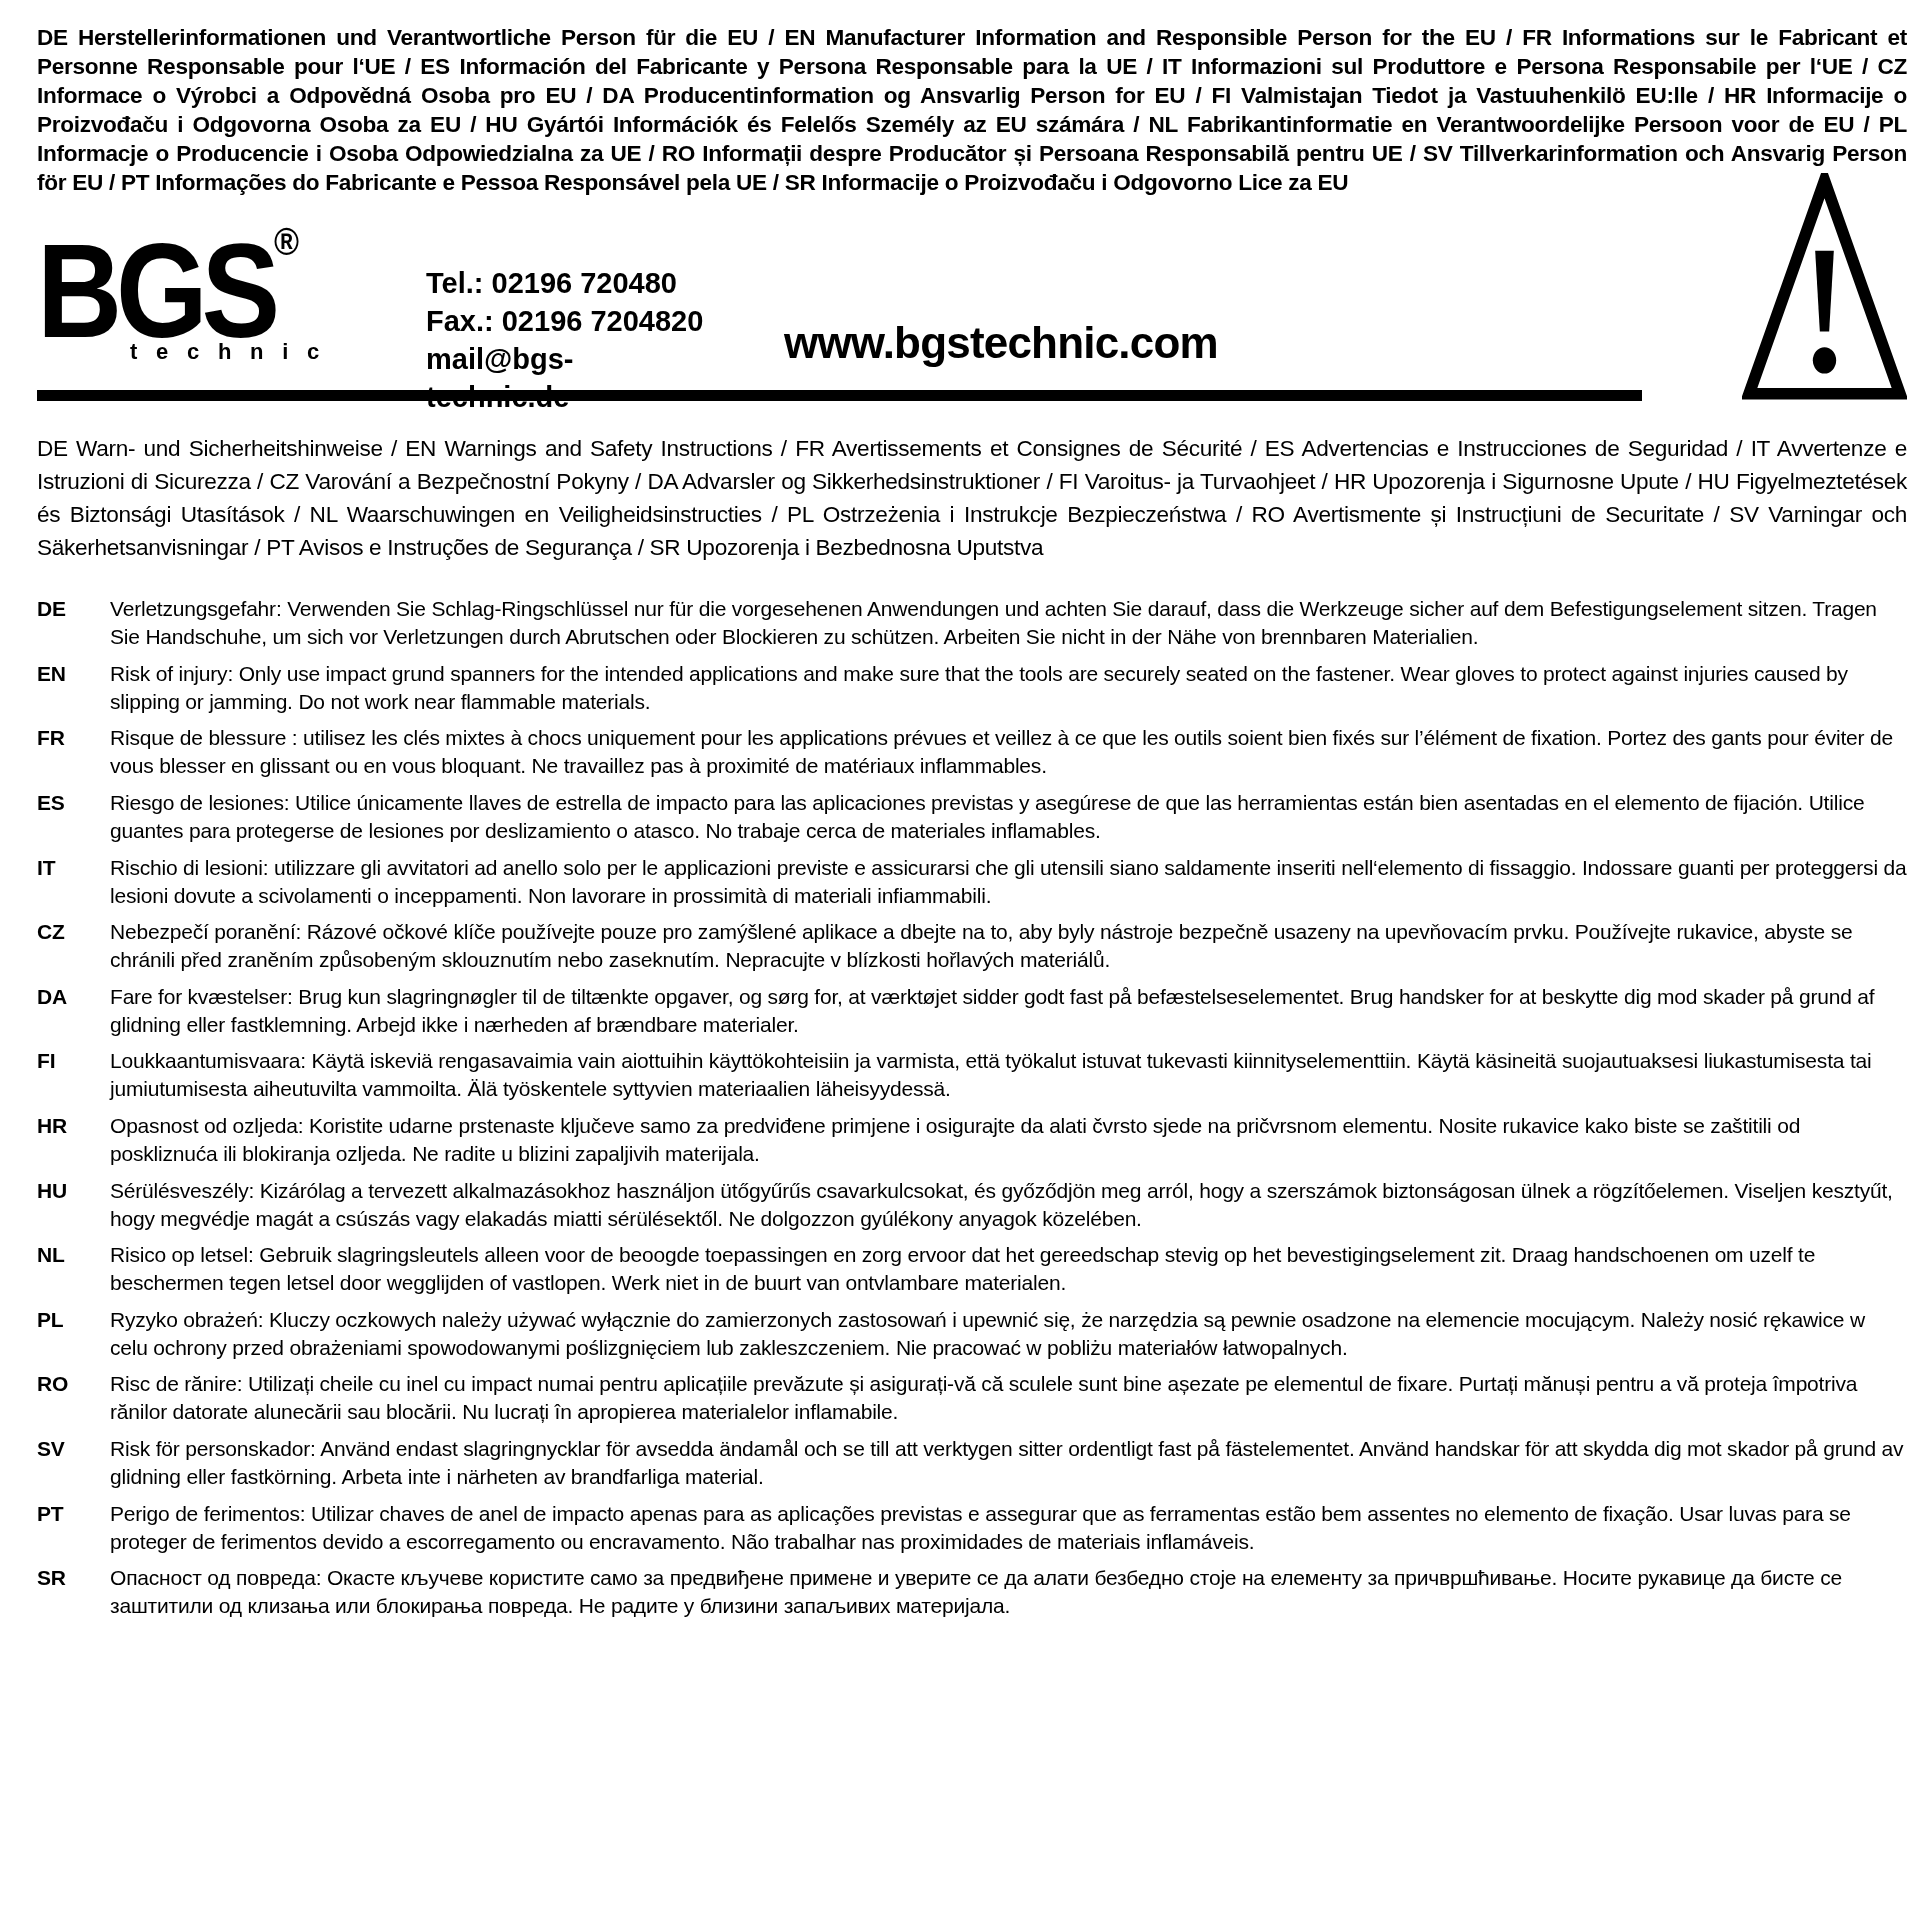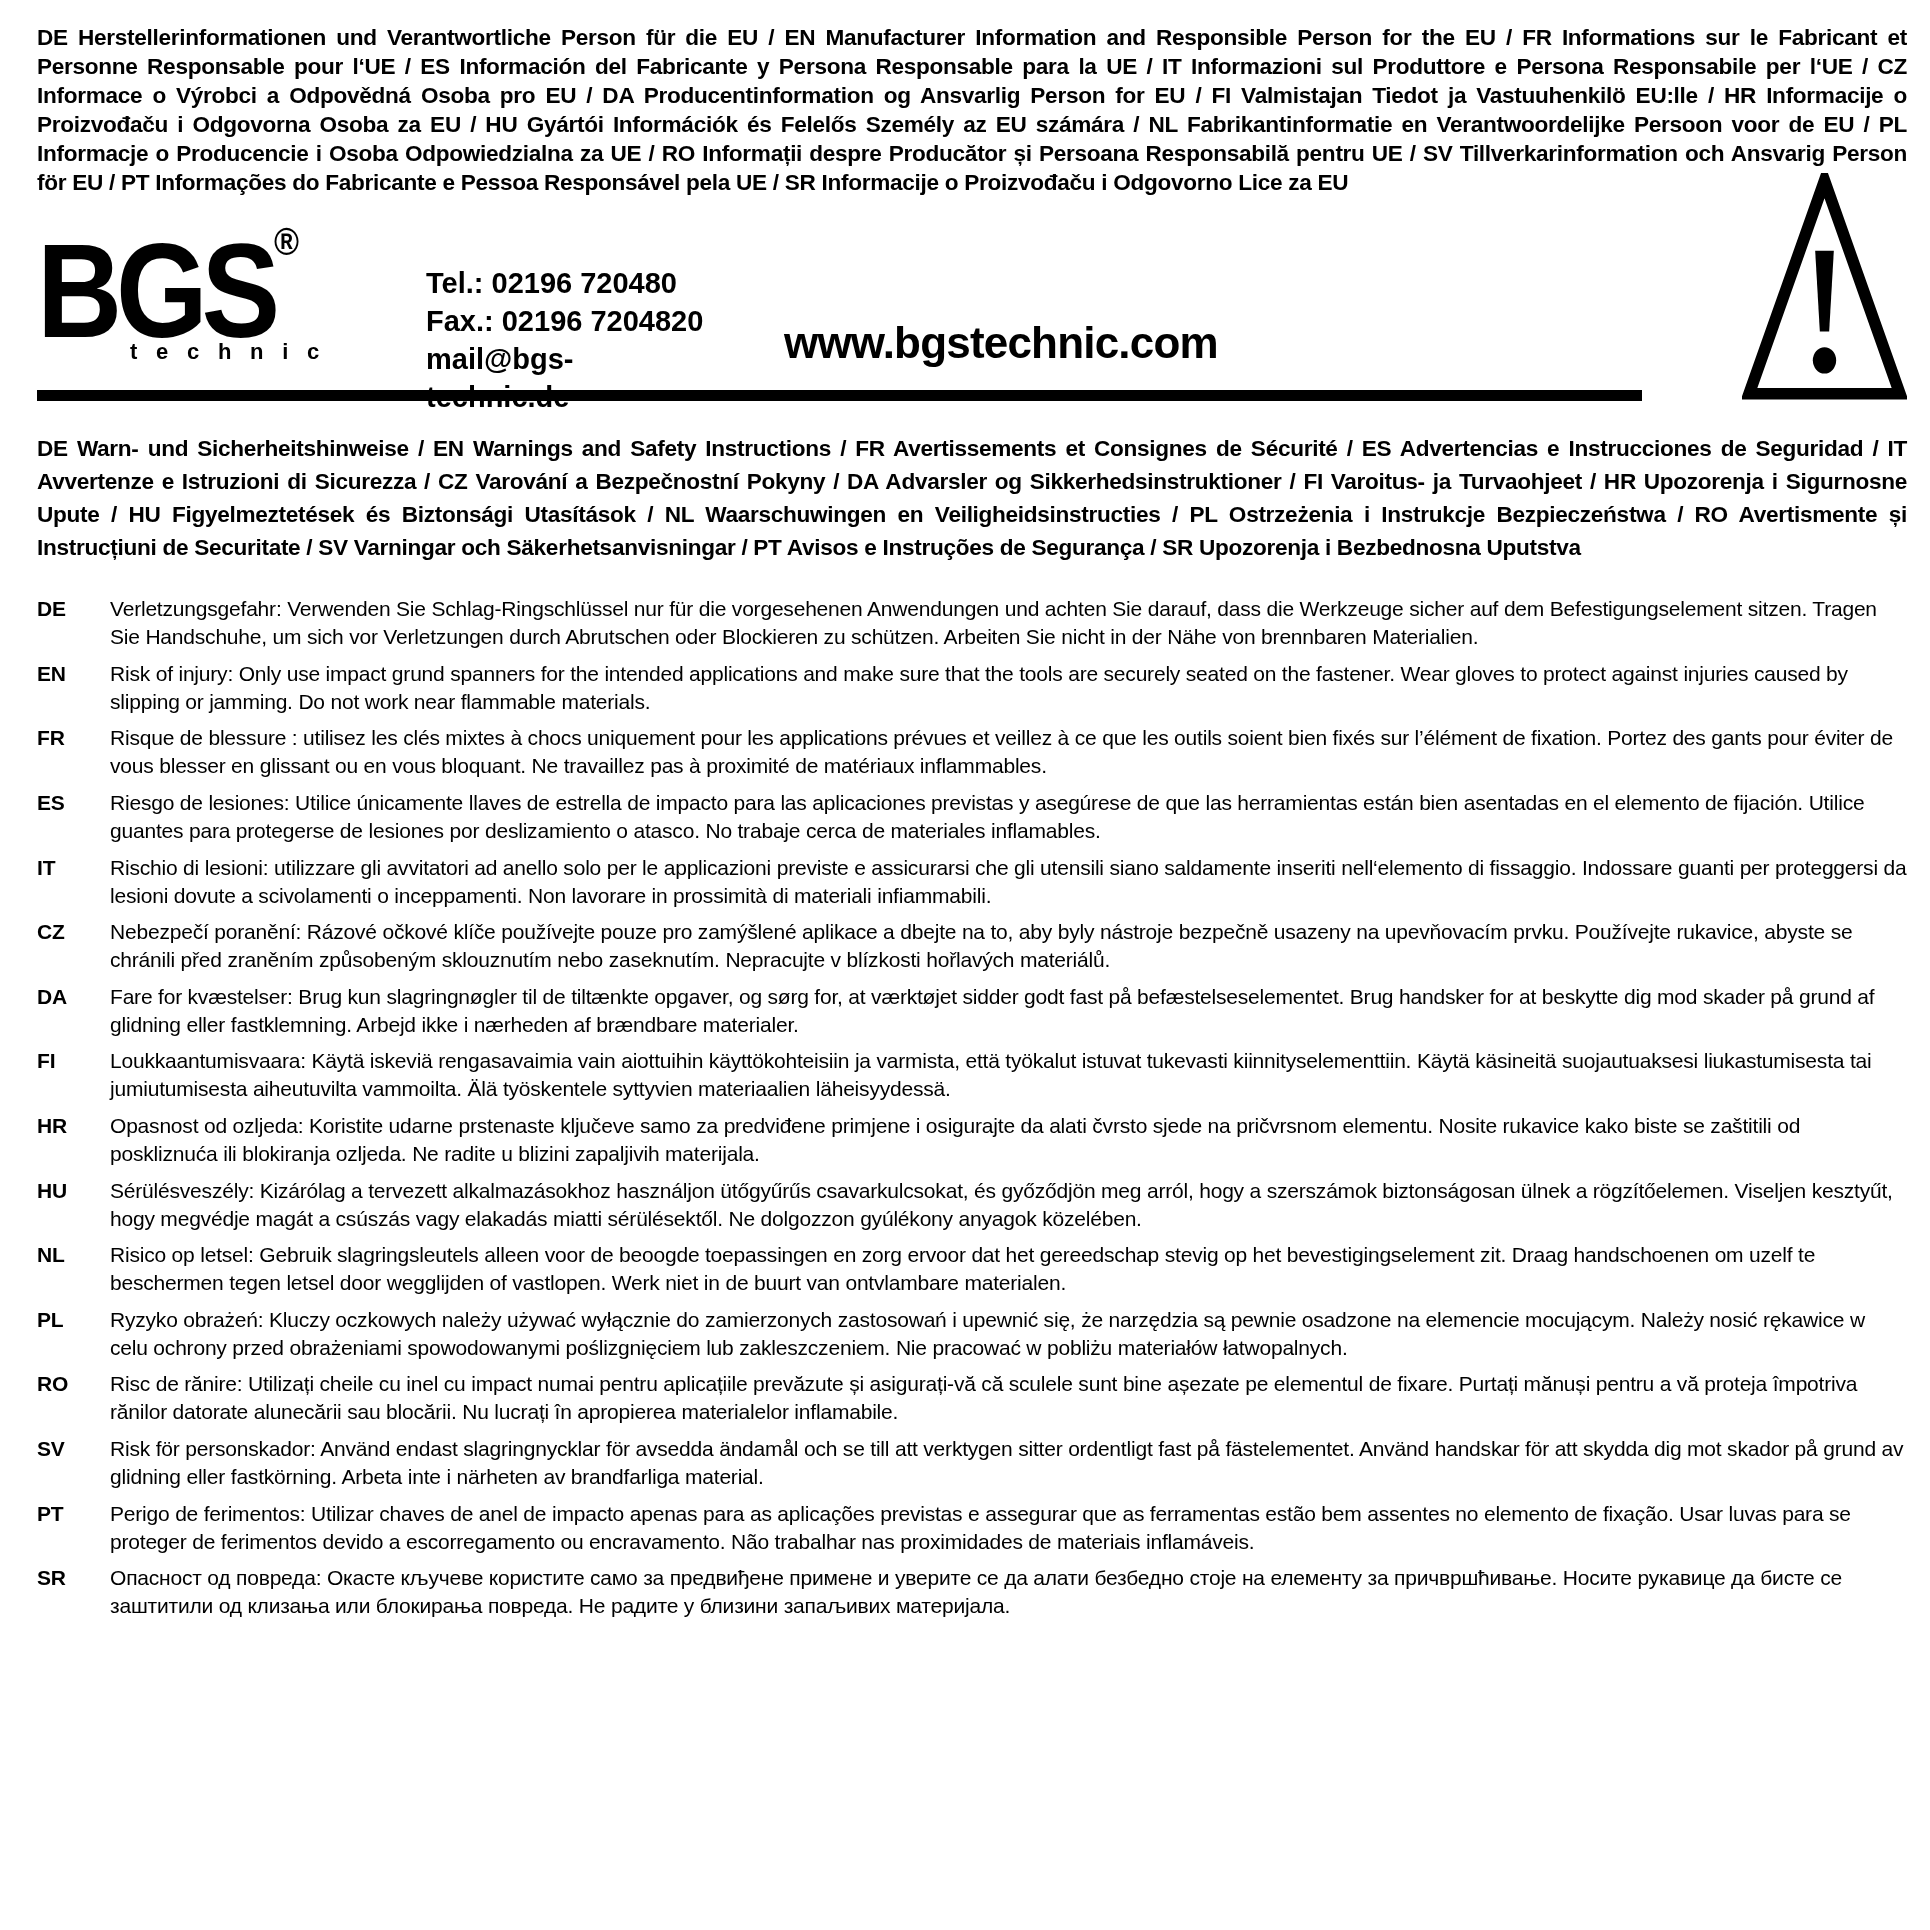--- a/index.html
+++ b/index.html
@@ -97,21 +97,21 @@
     right: 30px;
     width: 165px;
     height: 227px;
   }
 
   
   .safety-header {
     margin: 31px 0 0 0;
     font-size: 22.6px;
     line-height: 33px;
-    font-weight: bold;
+    font-weight: normal;
     letter-spacing: -0.3px;
     text-align: justify;
   }
 
   
   .warning-list {
     margin-top: 31px;
   }
   .warning-item {
     display: flex;

